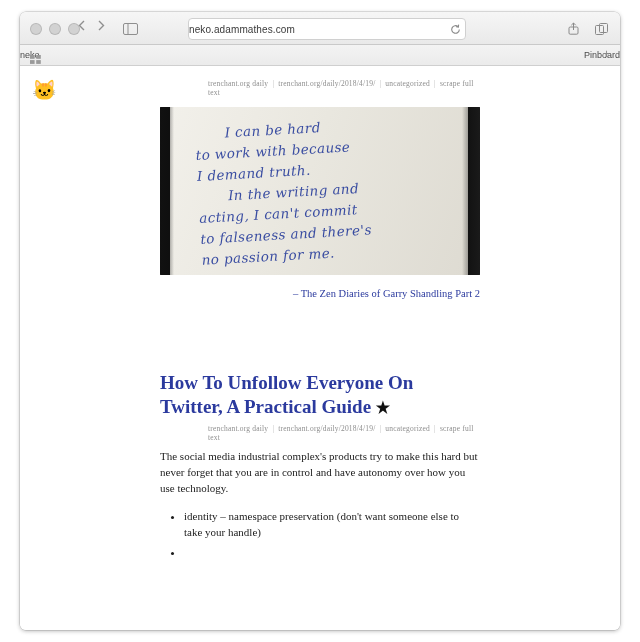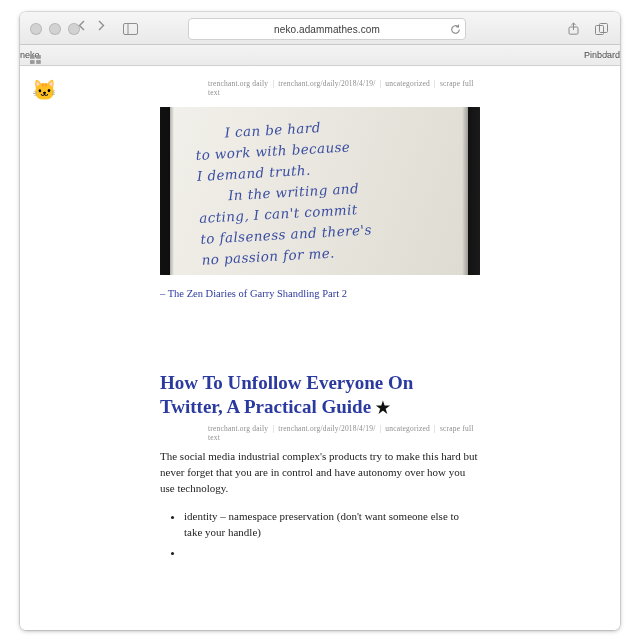--- a/index.html
+++ b/index.html
@@ -62,21 +62,20 @@
     position: absolute;
     left: 168px;
     top: 6px;
     width: 276px;
     height: 20px;
     background: #ffffff;
     border: 1px solid #d0d0d0;
     border-radius: 4px;
     display: flex;
     align-items: center;
-    justify-content: center;
   }
   .url-text {
     font-size: 10px;
     color: #3a3a3a;
     letter-spacing: 0.1px;
   }
   .lock-icon {
     position: absolute;
     left: 183px;
     top: 10px;
@@ -203,20 +202,21 @@
     transform: rotate(-3.2deg);
     opacity: 0.92;
   }
   .hand .indent { display: inline-block; padding-left: 30px; }
 
   .caption-link {
     font-family: "Liberation Serif", serif;
     font-size: 10.5px;
     color: #2b3a9e;
     margin-top: 13px;
+    text-align: right;
   }
 
   .post-title-2 { margin-top: 72px; }
 
   .body-p {
     font-family: "Liberation Serif", serif;
     font-size: 11px;
     color: #1c1c1c;
     line-height: 16px;
     margin-top: 6px;

